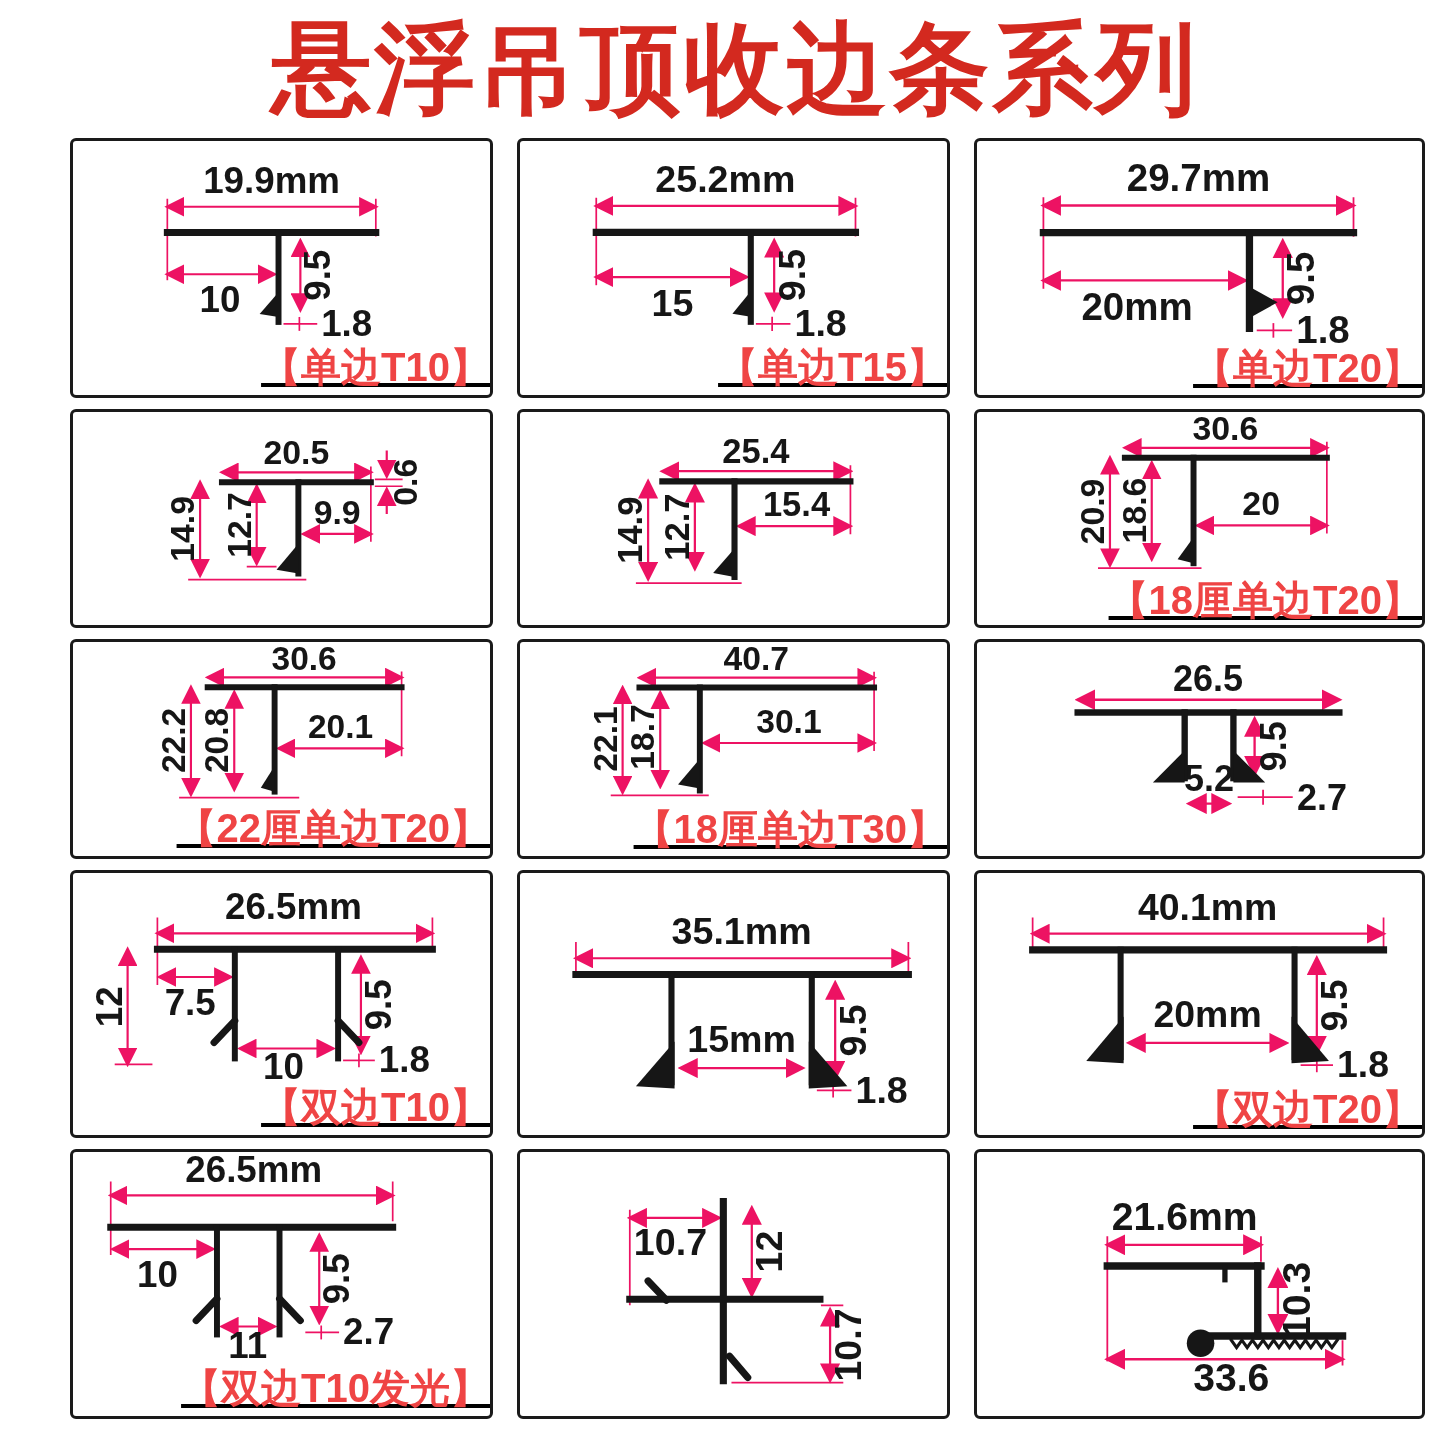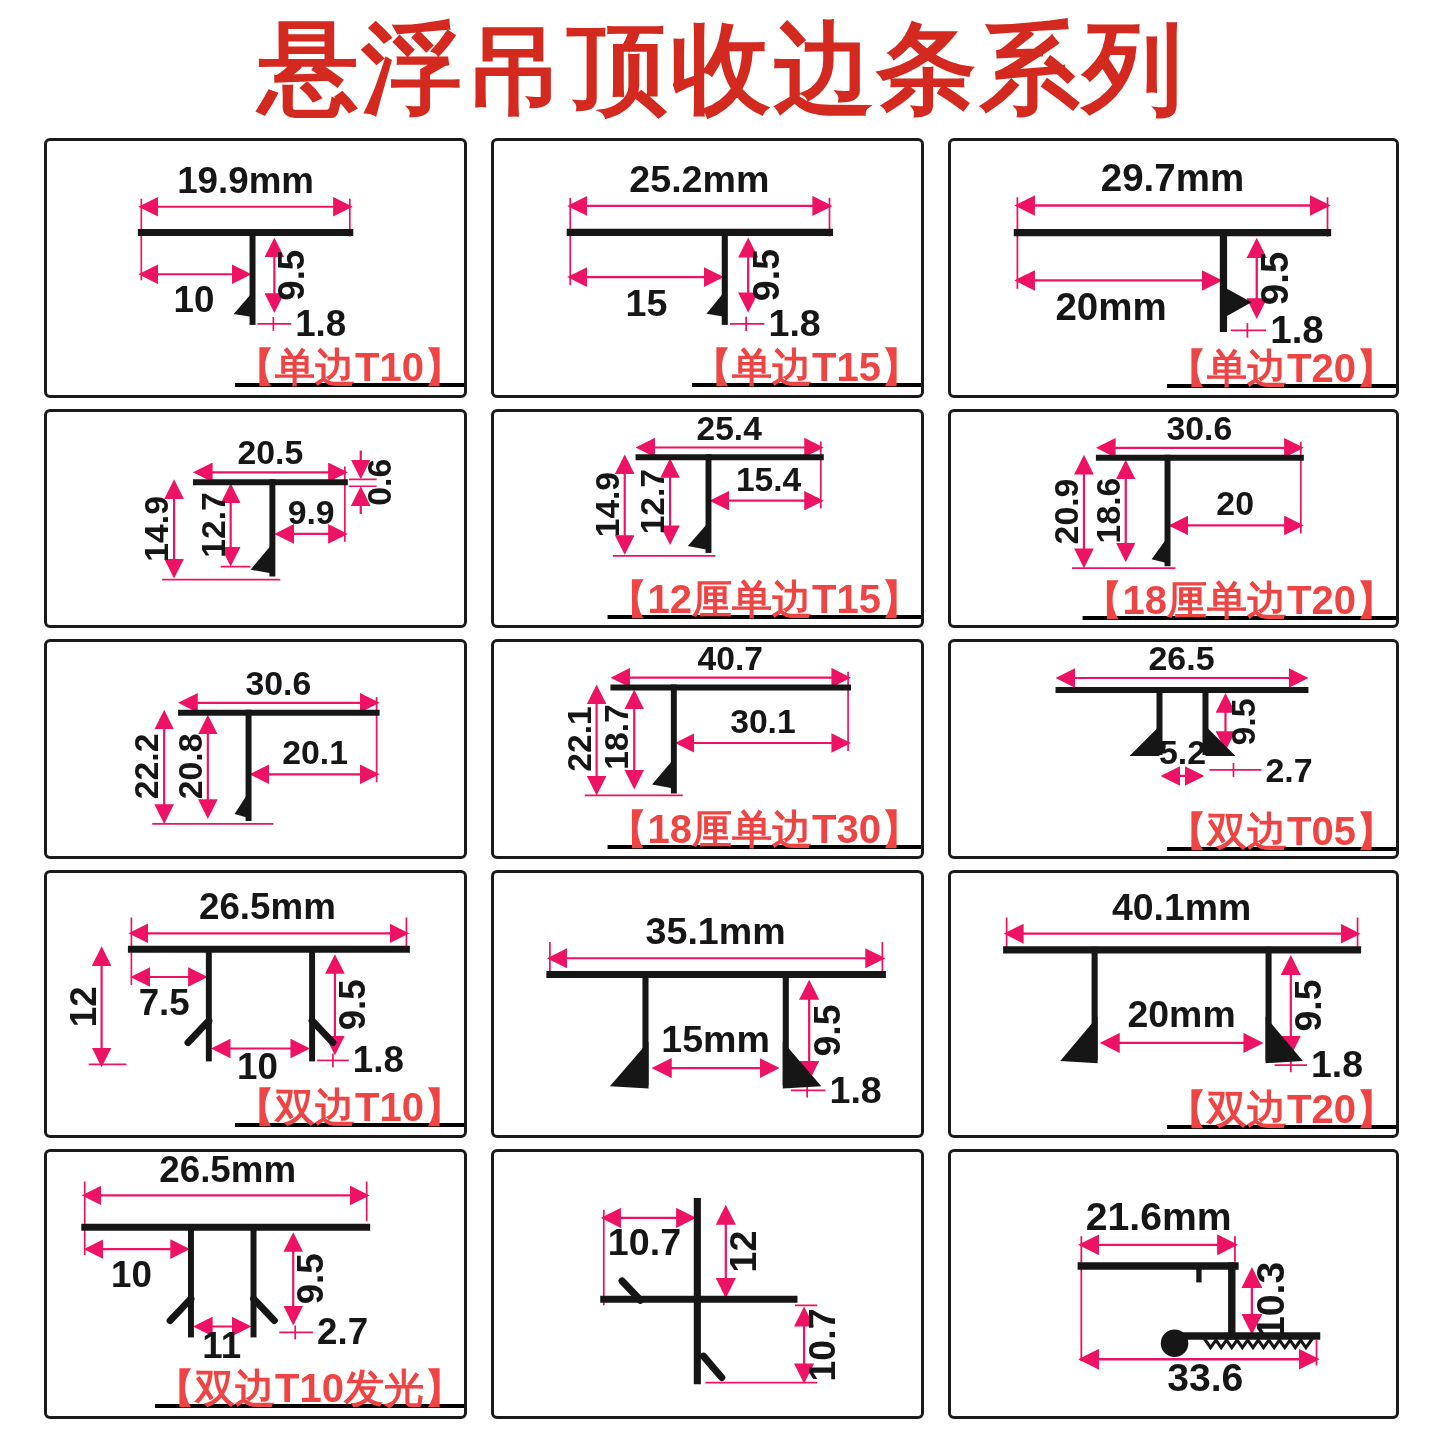--- a/index.html
+++ b/index.html
@@ -3,21 +3,21 @@
 <meta charset="utf-8">
 <style>
   :root{ --dim:#ed1263; --ink:#161616; --title:#d3291f; }
   *{ box-sizing:border-box; }
   html,body{ margin:0; padding:0; }
   body{
     width:1440px; height:1440px; background:#ffffff;
     font-family:"Liberation Sans","DejaVu Sans",sans-serif;
     overflow:hidden;
   }
-  .sheet{ padding:6px 40px 6px 44px; }
+  .sheet{ padding:6px 40px 6px 70px; }
   .title{
     text-align:center; color:var(--title);
     font-size:100px; font-weight:bold; letter-spacing:3px;
     line-height:1.25; height:132px; white-space:nowrap;
   }
   .grid{
     display:grid;
     grid-template-columns:423px 433px 451px;
     grid-template-rows:260px 219px 220px 268px 270px;
     column-gap:24px; row-gap:11px;
@@ -176,21 +176,20 @@
           <line class="e" x1="325" y1="30" x2="325" y2="98"></line>
           <line class="d" x1="215" y1="90" x2="325" y2="90" marker-start="url(#ah)" marker-end="url(#ah)"></line>
           <text class="t34" x="272" y="80" text-anchor="middle">15.4</text>
         </g>
         <g>
           <path class="pro w6" d="M140 46 H325"></path>
             <path class="pro w6" d="M211 46 V140"></path>
           <polygon class="fb" points="211,112 190,136 211,140"></polygon>
         </g>
       </svg>
-      <div class="lbl">【12厘单边T15】</div>
     </div>
 
     <div class="card">
       <svg viewBox="0 0 420 165">
         <g>
           <line class="d" x1="135" y1="36" x2="338" y2="36" marker-start="url(#ah)" marker-end="url(#ah)"></line>
           <text class="t34" x="236" y="28" text-anchor="middle">30.6</text>
           <line class="d" x1="120" y1="46" x2="120" y2="154" marker-start="url(#ah)" marker-end="url(#ah)"></line>
           <text class="t34" transform="translate(114 100) rotate(-90)" text-anchor="middle">20.9</text>
           <line class="e" x1="108" y1="157" x2="212" y2="157"></line>
@@ -222,20 +221,21 @@
           <line class="e" x1="332" y1="30" x2="332" y2="116"></line>
           <line class="d" x1="207" y1="108" x2="332" y2="108" marker-start="url(#ah)" marker-end="url(#ah)"></line>
           <text class="t34" x="270" y="98" text-anchor="middle">20.1</text>
         </g>
         <g>
           <path class="pro w6" d="M135 46 H332"></path>
             <path class="pro w6" d="M203 46 V152"></path>
           <polygon class="fb" points="203,126 189,148 203,152"></polygon>
         </g>
       </svg>
+      <div class="lbl">【22厘单边T20】</div>
     </div>
 
     <div class="card">
       <svg viewBox="0 0 420 165">
         <g>
           <line class="d" x1="115" y1="36" x2="352" y2="36" marker-start="url(#ah)" marker-end="url(#ah)"></line>
           <text class="t34" x="233" y="28" text-anchor="middle">40.7</text>
           <line class="d" x1="98" y1="46" x2="98" y2="152" marker-start="url(#ah)" marker-end="url(#ah)"></line>
           <text class="t34" transform="translate(92 98) rotate(-90)" text-anchor="middle">22.1</text>
           <line class="e" x1="86" y1="155" x2="185" y2="155"></line>
@@ -268,21 +268,20 @@
           <text class="t34" x="302" y="140" text-anchor="start">2.7</text>
         </g>
         <g>
           <path class="pro w6" d="M95 48 H342"></path>
           <path class="pro w6" d="M196 48 V110"></path>
             <path class="pro w6" d="M242 48 V110"></path>
           <polygon class="fb" points="196,84 196,114 166,114"></polygon>
           <polygon class="fb" points="242,84 242,114 272,114"></polygon>
         </g>
       </svg>
-      <div class="lbl">【双边T05】</div>
     </div>
 
     <div class="card">
       <svg viewBox="0 0 420 210">
         <g>
           <line class="e" x1="85" y1="44" x2="85" y2="112"></line>
             <line class="e" x1="362" y1="44" x2="362" y2="74"></line>
           <line class="d" x1="85" y1="60" x2="362" y2="60" marker-start="url(#ah)" marker-end="url(#ah)"></line>
           <text class="t37" x="222" y="46" text-anchor="middle">26.5mm</text>
           <line class="d" x1="55" y1="76" x2="55" y2="192" marker-start="url(#ah)" marker-end="url(#ah)"></line>

